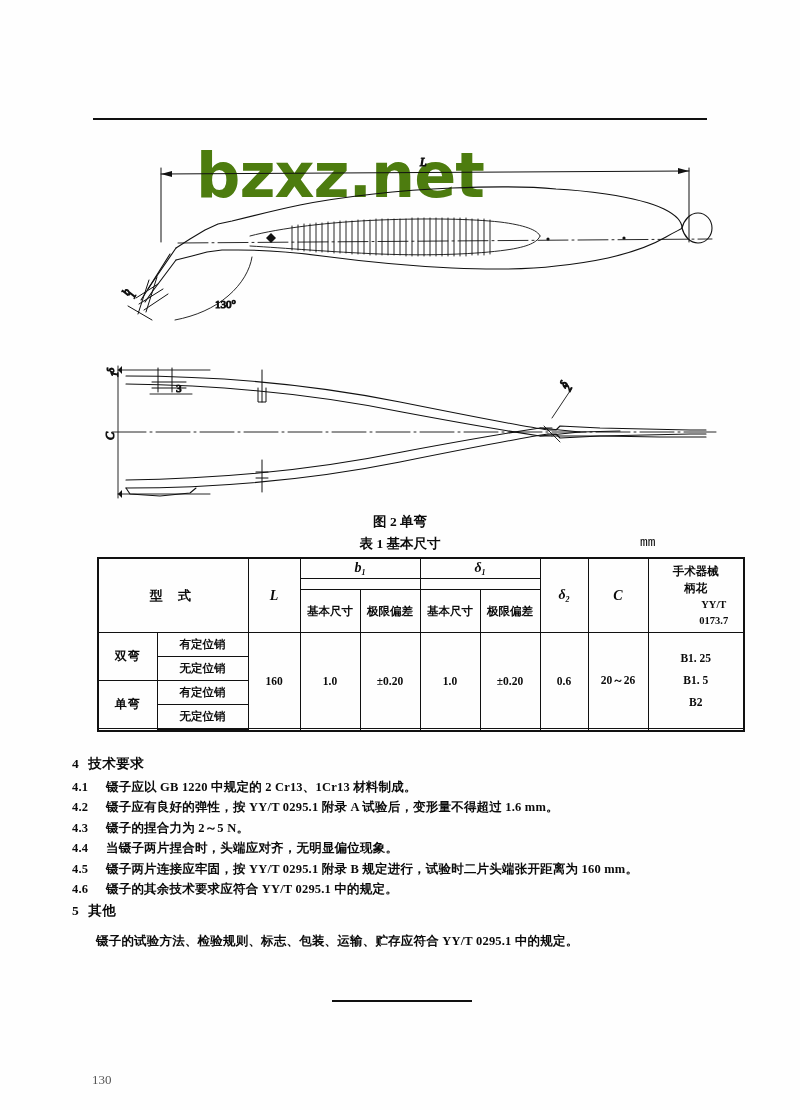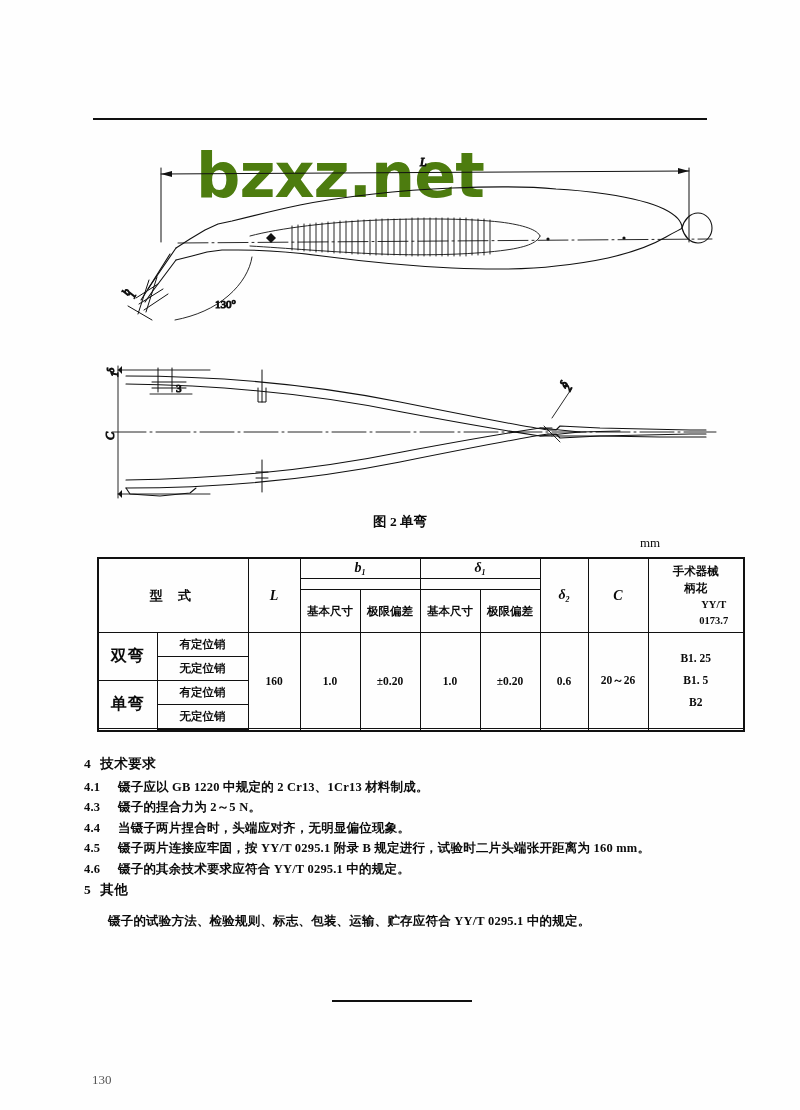--- a/index.html
+++ b/index.html
@@ -77,21 +77,21 @@
     font-size: 13.5px;
     font-weight: bold;
   }
   #fig2-caption { top: 513px; }
   #table1-caption { top: 535px; }
   #unit-mm {
     position: absolute;
     top: 535px;
     left: 640px;
     font-size: 13px;
-    font-family: Liberation Serif, serif;
+    font-family: Liberation Mono, monospace;
   }
 
   
   #dim-table {
     position: absolute;
     left: 97px;
     top: 557px;
     width: 606px;
     border-collapse: collapse;
     font-size: 11.5px;
@@ -109,26 +109,26 @@
   #dim-table .outer-bottom { border-bottom: 2px solid #111; }
   #dim-table .outer-left { border-left: 2px solid #111; }
   #dim-table .outer-right { border-right: 2px solid #111; margin-top: 32px; }
   .hdr-type { font-size: 13px; letter-spacing: 6px; }
   .hdr-sym { font-style: italic; font-size: 14px; }
   .sub { font-size: 8px; vertical-align: sub; font-style: italic; }
   .cell-cn { font-size: 11.5px; }
   .handle-head { line-height: 1.5; font-size: 11.5px; }
   .handle-head .smallref { font-size: 10.5px; font-weight: bold; padding-left: 36px; }
   .val { font-size: 11.5px; }
-  .typecell { font-size: 16px; letter-spacing: 1px; }
+  .typecell { font-size: 12px; letter-spacing: 1px; }
 
   
   #body-text {
     position: absolute;
-    left: 84px;
+    left: 72px;
     top: 757px;
     width: 640px;
     font-size: 12.5px;
     line-height: 1.0;
   }
   .sec-head {
     font-weight: bold;
     font-size: 13.5px;
     margin: 0 0 10px 0;
     letter-spacing: 0.5px;
@@ -350,20 +350,21 @@
 
         <text class="lbl-n" x="176" y="262" font-size="11">3</text>
 
         <text class="lbl-up" x="566" y="258" transform="rotate(-65 566 258)">δ</text>
         <text class="lbl-up" x="570" y="262" transform="rotate(-65 570 262)" font-size="7">2</text>
       </g>
     </svg>
   </div>
 
   <div class="fig-caption" id="fig2-caption">图 2   单弯</div>
+  <div class="fig-caption" id="table1-caption">表 1   基本尺寸</div>
   <div id="unit-mm">mm</div>
 
   <table id="dim-table">
     <colgroup>
       <col style="width:59px">
         <col style="width:91px">
       <col style="width:52px">
       <col style="width:60px">
         <col style="width:60px">
       <col style="width:60px">
@@ -447,20 +448,23 @@
   <div id="body-text">
 
     <div class="sec-head">
       <span class="num">4</span><span>技术要求</span>
     </div>
 
     <div class="clause">
       <span class="cnum">4.1</span><span>镊子应以 GB 1220 中规定的 2 Cr13、1Cr13 材料制成。</span>
     </div>
     <div class="clause">
+      <span class="cnum">4.2</span><span>镊子应有良好的弹性，按 YY/T 0295.1 附录 A 试验后，变形量不得超过 1.6 mm。</span>
+    </div>
+    <div class="clause">
       <span class="cnum">4.3</span><span>镊子的捏合力为 2～5 N。</span>
     </div>
     <div class="clause">
       <span class="cnum">4.4</span><span>当镊子两片捏合时，头端应对齐，无明显偏位现象。</span>
     </div>
     <div class="clause">
       <span class="cnum">4.5</span><span>镊子两片连接应牢固，按 YY/T 0295.1 附录 B 规定进行，试验时二片头端张开距离为 160 mm。</span>
     </div>
     <div class="clause">
       <span class="cnum">4.6</span><span>镊子的其余技术要求应符合 YY/T 0295.1 中的规定。</span>

